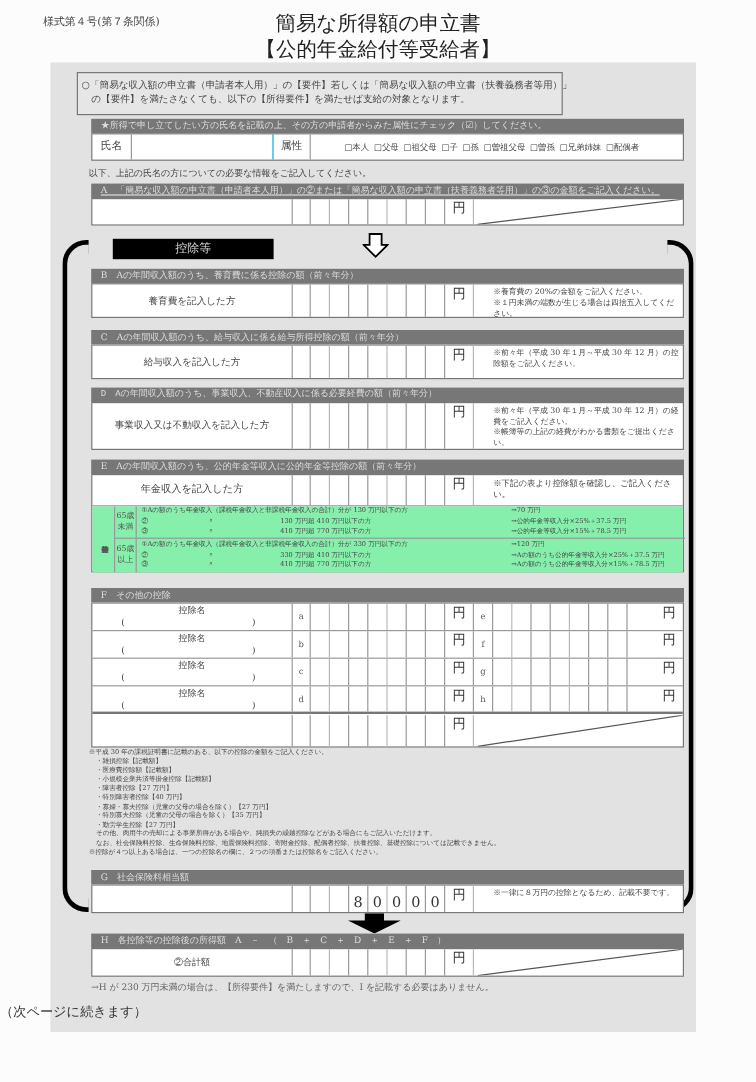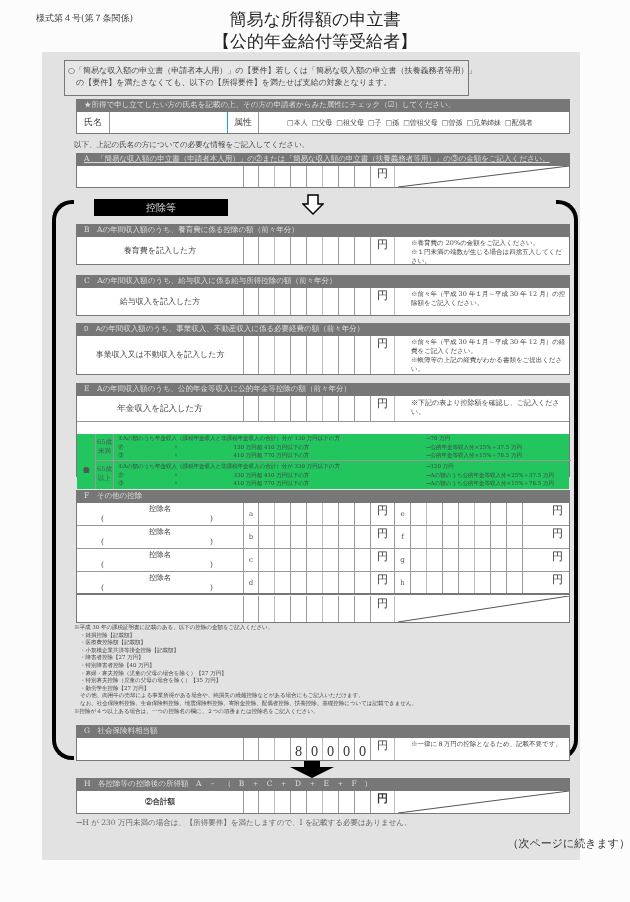--- a/index.html
+++ b/index.html
@@ -155,21 +155,21 @@
       <div class="cell"></div>
       <div class="cell mid"></div>
       <div class="cell"></div>
       <div class="cell"></div>
       <div class="cell"></div>
       <div class="cell" style="width:24px;border-right:1px solid #bbb;align-items:flex-start;font-size:11px;">円</div>
     </div>
     <div class="note small" style="left:334px;top:3px;width:156px;font-size:7px;">※下記の表より控除額を確認し、ご記入ください。</div>
   </div>
 
-  <div style="position:absolute;left:0;top:38px;width:100%;height:55px;background:#22c55e;">
+  <div style="position:absolute;left:0;top:26px;width:100%;height:55px;background:#86efac;">
     <div style="position:absolute;left:0;top:0;width:19px;height:55px;border-right:1px solid #999;writing-mode:vertical-rl;font-size:6px;color:#555;display:flex;align-items:center;justify-content:center;">公的年金等控除</div>
     <div style="position:absolute;left:19px;top:0;width:475px;height:27px;border-bottom:1px solid #999;">
       <div style="position:absolute;left:0;top:0;width:18px;height:27px;border-right:1px solid #999;font-size:6.5px;text-align:center;padding-top:4px;line-height:9px;color:#555;">65歳未満</div>
       <div class="small" style="position:absolute;left:22px;top:0;width:300px;font-size:5.5px;line-height:8.5px;white-space:nowrap;">
         <div>①Aの額のうち年金収入（課税年金収入と非課税年金収入の合計）分が 130 万円以下の方</div>
         <div>②　　　　　　　　　〃　　　　　　　　　　130 万円超 410 万円以下の方</div>
         <div>③　　　　　　　　　〃　　　　　　　　　　410 万円超 770 万円以下の方</div>
       </div>
       <div class="small" style="position:absolute;left:330px;top:0;width:140px;font-size:5.5px;line-height:8.5px;white-space:nowrap;">
         <div>→70 万円</div>
@@ -367,32 +367,32 @@
     <div class="cell" style="width:24px;border-right:1px solid #bbb;align-items:flex-start;font-size:11px;">円</div>
   </div>
   <div class="note small" style="left:334px;top:2px;width:158px;font-size:6.5px;">※一律に８万円の控除となるため、記載不要です。</div>
 </div>
 
 <svg class="abs" style="left:290px;top:761px;" width="44" height="17">
   <polygon points="14,0 30,0 30,6 44,6 22,17 0,6 14,6" fill="#000"></polygon>
 </svg>
 
 <div class="hdr" style="top:778px;">H　各控除等の控除後の所得額　A　－　（　B　＋　C　＋　D　＋　E　＋　F　）</div>
-<div class="box" style="top:790px;height:24px;font-weight:bold;">
+<div class="box" style="top:790px;height:24px;">
   <div class="lbl" style="left:0;top:0;width:166px;height:22px;line-height:22px;font-size:7.5px;">②合計額</div>
   <div class="cells" style="left:166px;">
     <div class="cell"></div>
     <div class="cell mid"></div>
     <div class="cell"></div>
     <div class="cell"></div>
     <div class="cell mid"></div>
     <div class="cell"></div>
     <div class="cell"></div>
     <div class="cell"></div>
     <div class="cell" style="width:24px;border-right:1px solid #bbb;align-items:flex-start;font-size:11px;">円</div>
   </div>
   <svg class="diag" width="171" height="22">
       <line x1="0" y1="22" x2="171" y2="0" stroke="#555" stroke-width="1"></line>
     </svg>
 </div>
 
 <div class="abs" style="left:76px;top:818px;font-size:7.5px;color:#666;white-space:nowrap;">→H が 230 万円未満の場合は、【所得要件】を満たしますので、I を記載する必要はありません。</div>
-<div class="abs" style="left:0;width:630px;top:836px;text-align:right;font-size:11px;color:#333;">（次ページに続きます）</div>
+<div class="abs" style="left:0;width:630px;top:836px;text-align:left;font-size:11px;color:#333;">（次ページに続きます）</div>
 
 </body></html>

